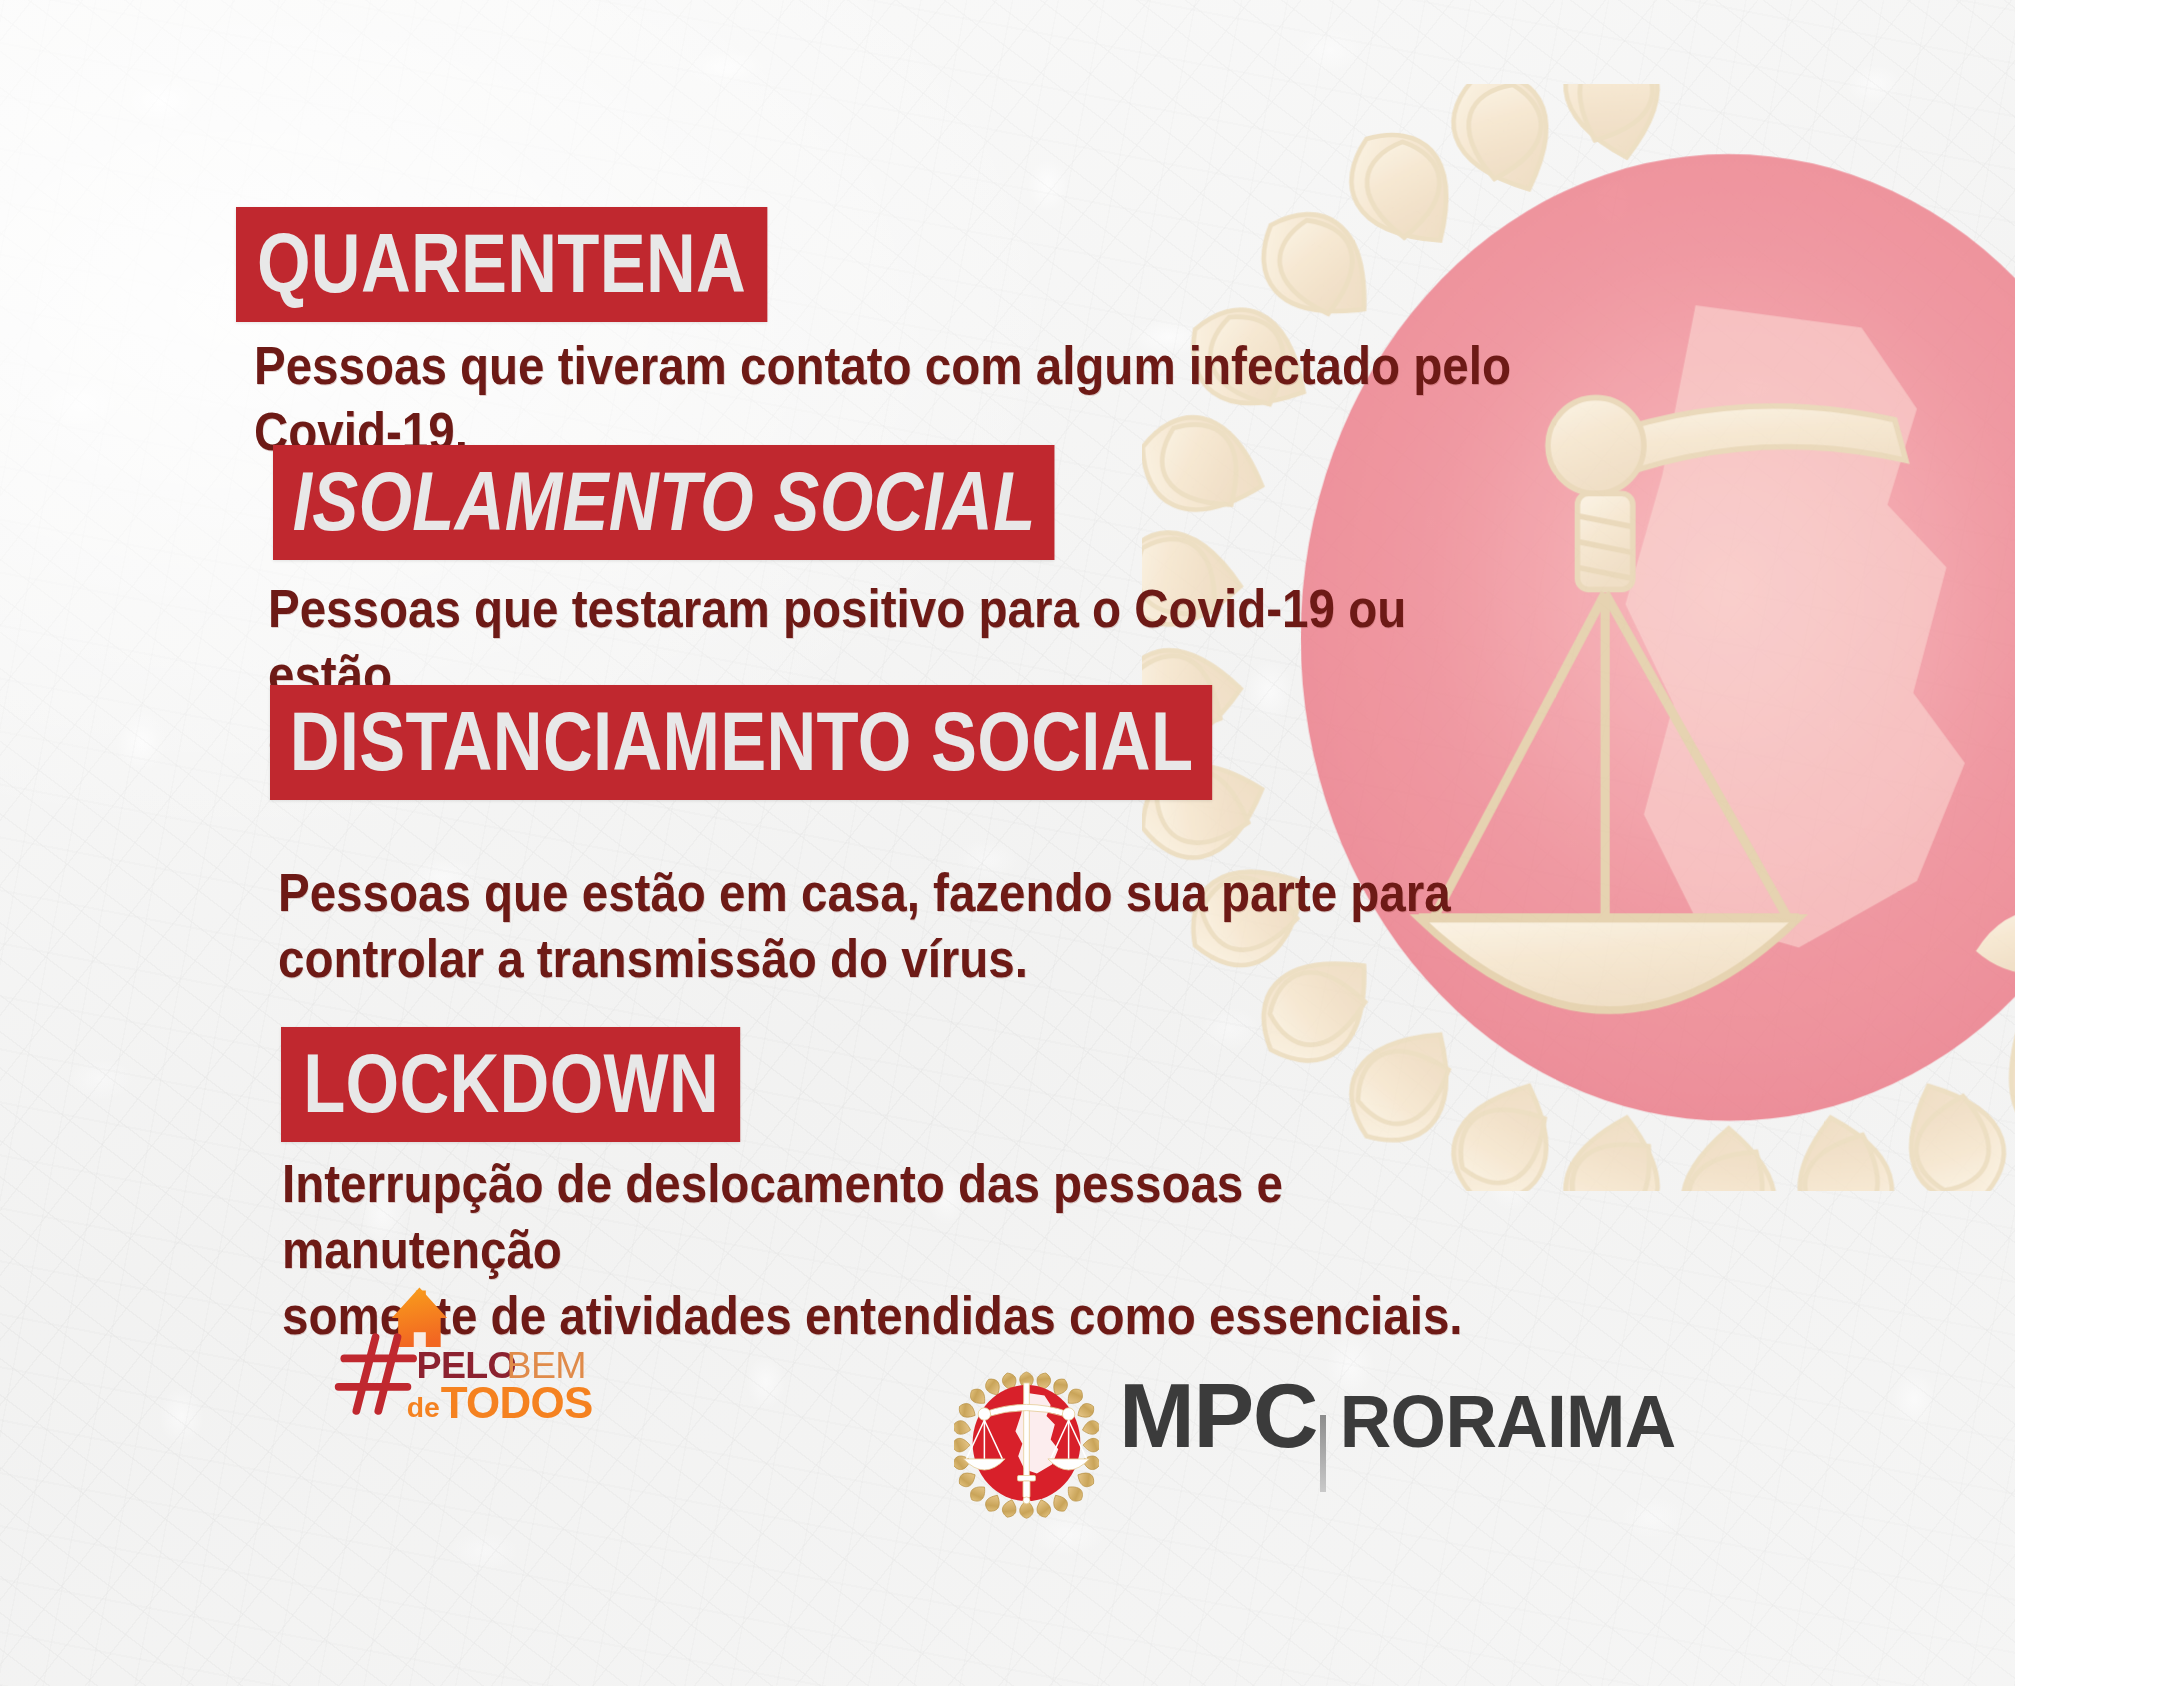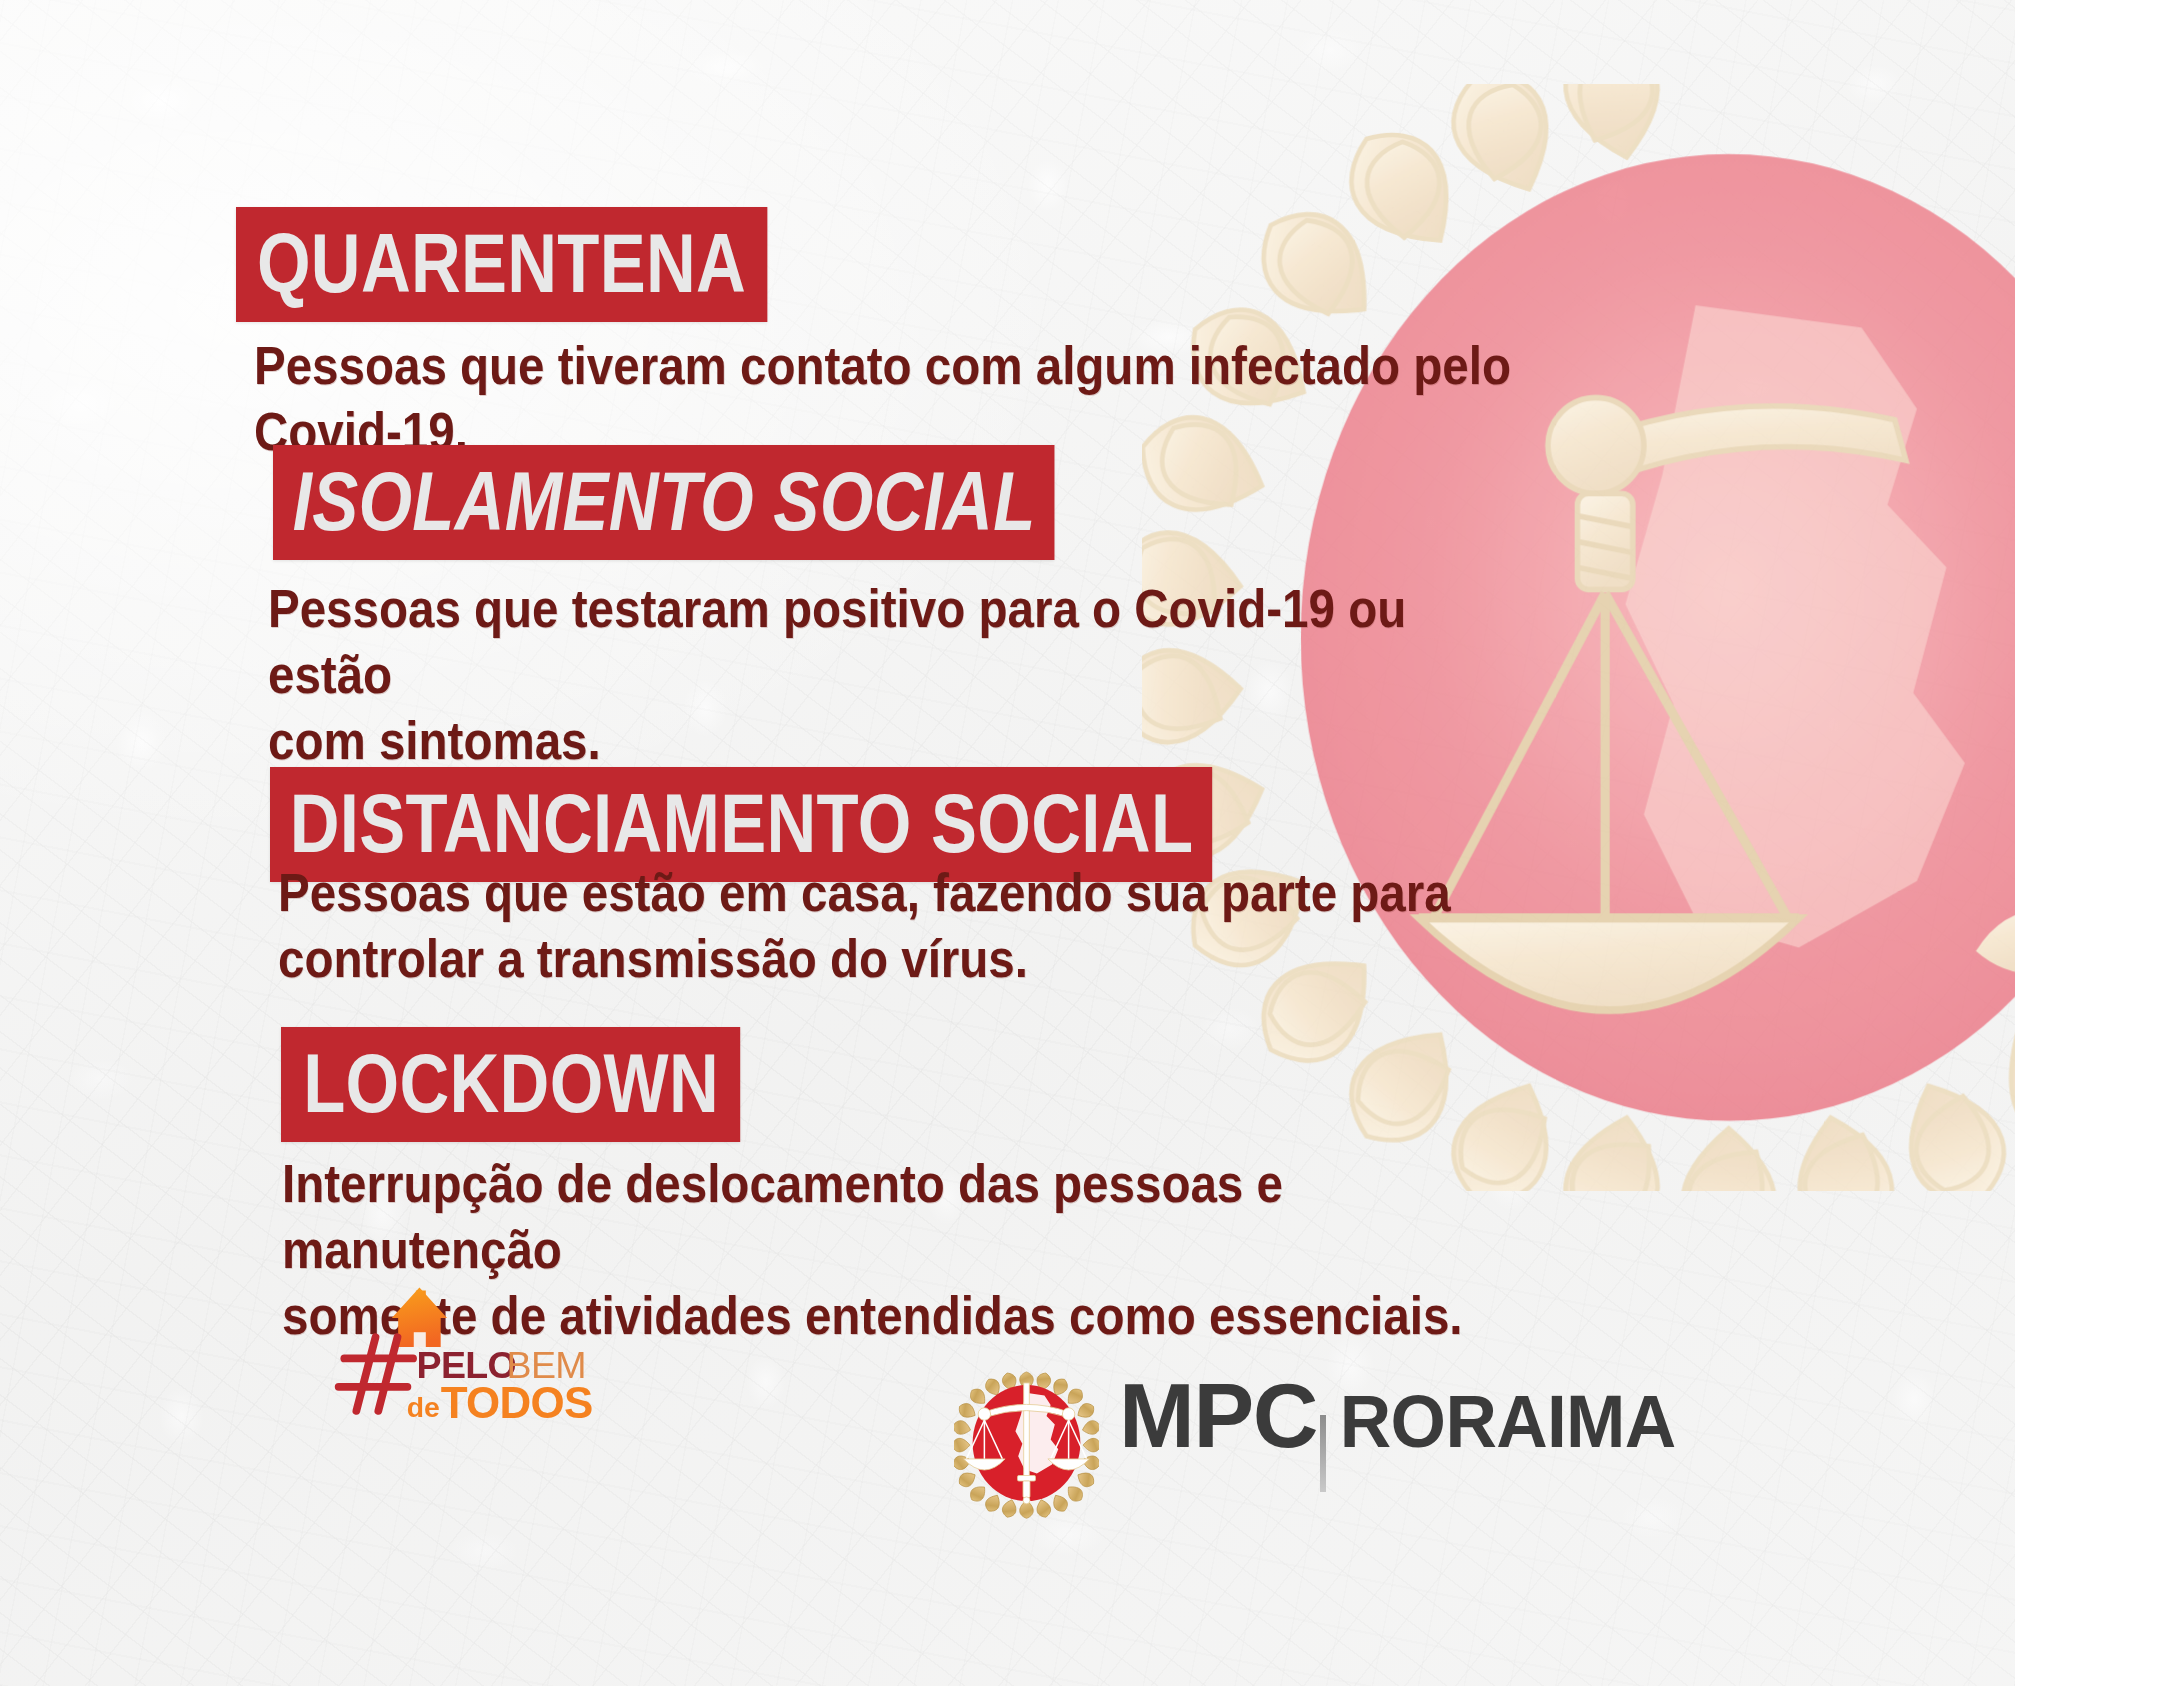--- a/index.html
+++ b/index.html
@@ -349,21 +349,21 @@
       <div class="banner" style="font-size:84px; padding:14px 25.5px 17px 25.5px;">QUARENTENA</div>
     </div>
     <div class="body-text" style="left:254px; top:333px; font-size:54px;">Pessoas que tiveram contato com algum infectado pelo Covid-19.</div>
 
     <div class="banner-wrap" style="left:273px; top:445px;font-style:italic;">
       <div class="banner" style="font-size:84px; padding:14px 23px 17px 24px;">ISOLAMENTO SOCIAL</div>
     </div>
     <div class="body-text" style="left:268px; top:576px; font-size:54px;">Pessoas que testaram positivo para o Covid-19  ou estão
 com sintomas.</div>
 
-    <div class="banner-wrap" style="left:270px; top:767px;">
+    <div class="banner-wrap" style="left:270px; top:685px;">
       <div class="banner" style="font-size:84px; padding:14px 23px 17px 24px;">DISTANCIAMENTO SOCIAL</div>
     </div>
     <div class="body-text" style="left:278px; top:860px; font-size:54px;">Pessoas que estão em casa, fazendo sua parte para
 controlar a transmissão do vírus.</div>
 
     <div class="banner-wrap" style="left:281px; top:1027px;">
       <div class="banner" style="font-size:84px; padding:14px 25.5px 17px 27px;">LOCKDOWN</div>
     </div>
     <div class="body-text" style="left:282px; top:1151px; font-size:54px;">Interrupção de deslocamento das pessoas e manutenção
 somente de atividades entendidas como essenciais.</div>

